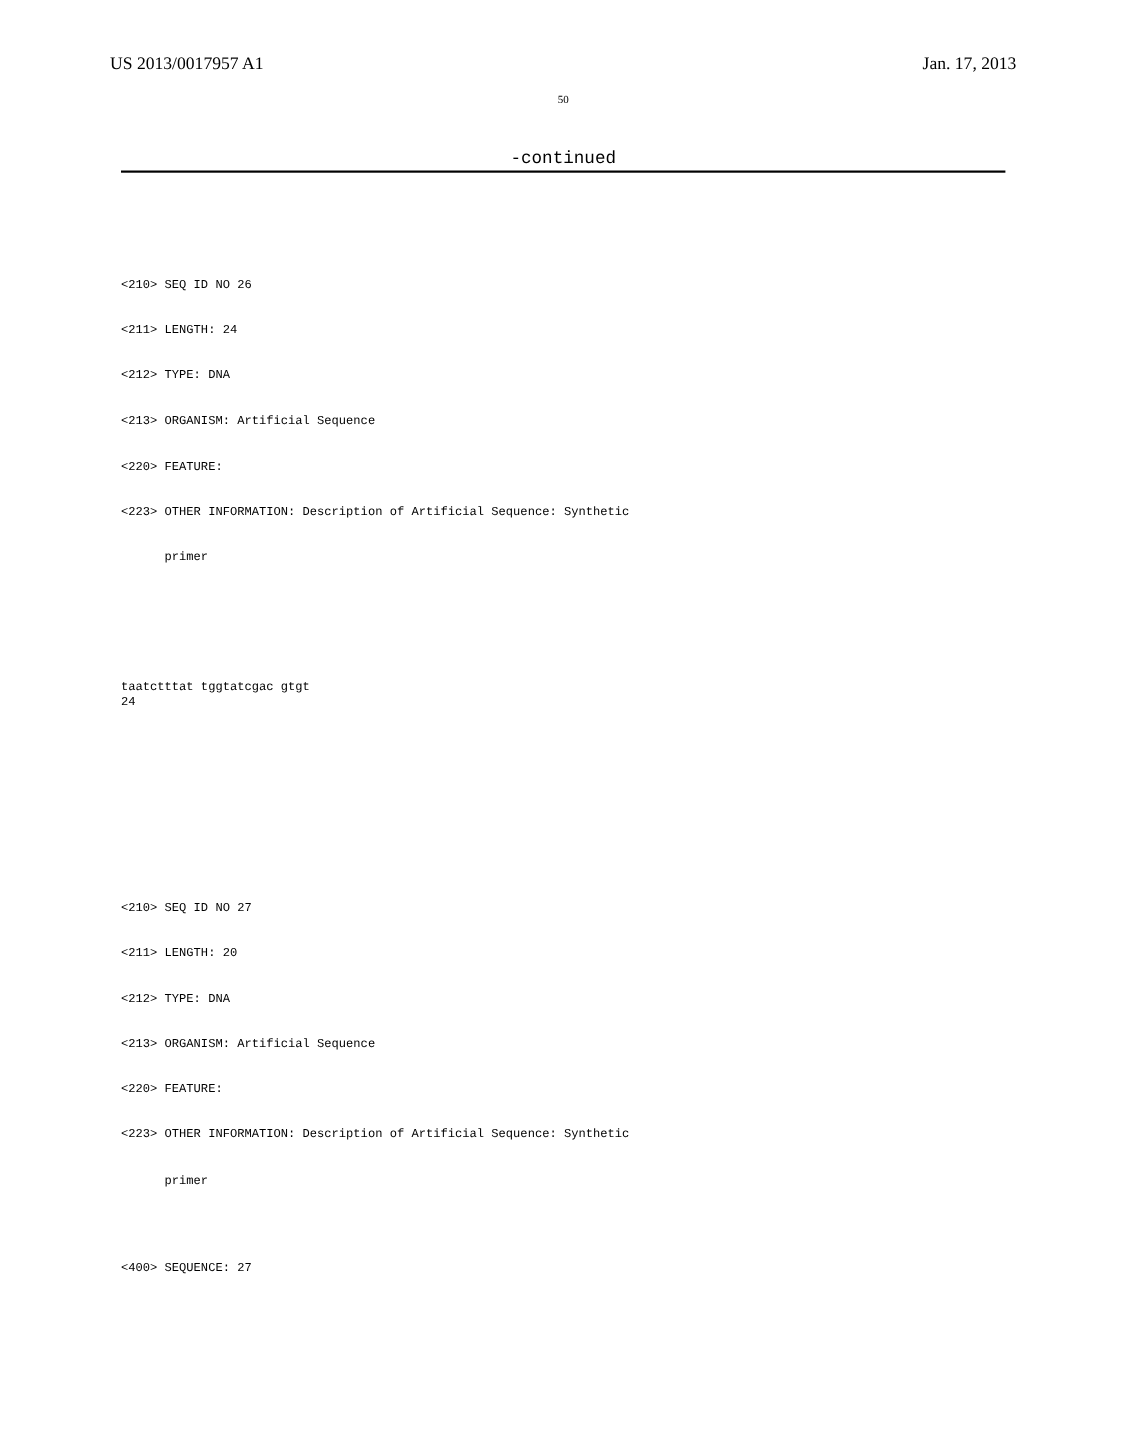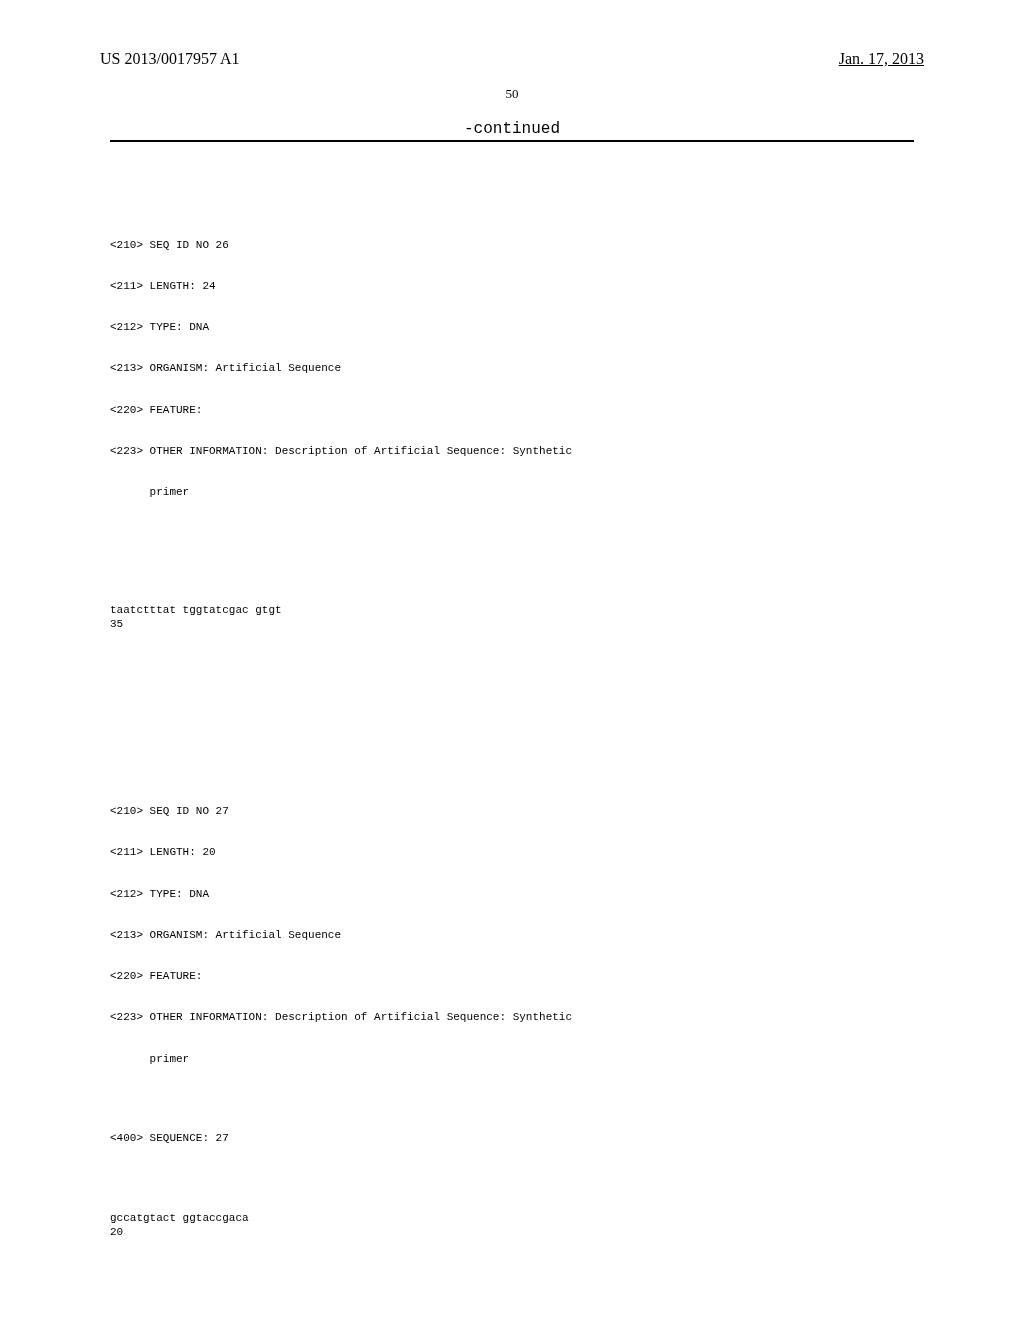--- a/index.html
+++ b/index.html
@@ -20,27 +20,26 @@
     display: flex;
     justify-content: space-between;
     font-size: 16px;
     margin-bottom: 18px;
   }
   .pub-number {
     font-family: "Times New Roman", serif;
   }
   .pub-date {
     font-family: "Times New Roman", serif;
-    text-decoration: underline;
   }
   .page-number {
     text-align: center;
-    font-size: 13px;
+    font-size: 10px;
     font-family: "Times New Roman", serif;
-    margin-bottom: 18px;
+    margin-bottom: 38px;
   }
   .continued {
     text-align: center;
     font-family: "Courier New", monospace;
     font-size: 16px;
     margin-bottom: 2px;
   }
   .hr-line {
     border: none;
     border-top: 2px solid #000;
@@ -95,42 +94,38 @@
       <div>&lt;211&gt; LENGTH: 24</div>
       <div>&lt;212&gt; TYPE: DNA</div>
       <div>&lt;213&gt; ORGANISM: Artificial Sequence</div>
       <div>&lt;220&gt; FEATURE:</div>
       <div>&lt;223&gt; OTHER INFORMATION: Description of Artificial Sequence: Synthetic</div>
       <div>      primer</div>
       <div class="blank"></div>
       <div class="blank"></div>
       <div class="seq-row">
         <span class="seq-text">taatctttat tggtatcgac gtgt</span>
-        <span class="seq-num">35</span>
+        <span class="seq-num">24</span>
       </div>
     </div>
 
     <div class="two-blank"></div>
 
     
     <div>
       <div>&lt;210&gt; SEQ ID NO 27</div>
       <div>&lt;211&gt; LENGTH: 20</div>
       <div>&lt;212&gt; TYPE: DNA</div>
       <div>&lt;213&gt; ORGANISM: Artificial Sequence</div>
       <div>&lt;220&gt; FEATURE:</div>
       <div>&lt;223&gt; OTHER INFORMATION: Description of Artificial Sequence: Synthetic</div>
       <div>      primer</div>
       <div class="blank"></div>
       <div>&lt;400&gt; SEQUENCE: 27</div>
       <div class="blank"></div>
-      <div class="seq-row">
-        <span class="seq-text">gccatgtact ggtaccgaca</span>
-        <span class="seq-num">20</span>
-      </div>
     </div>
 
     
 
     
     
 
     
 
     

